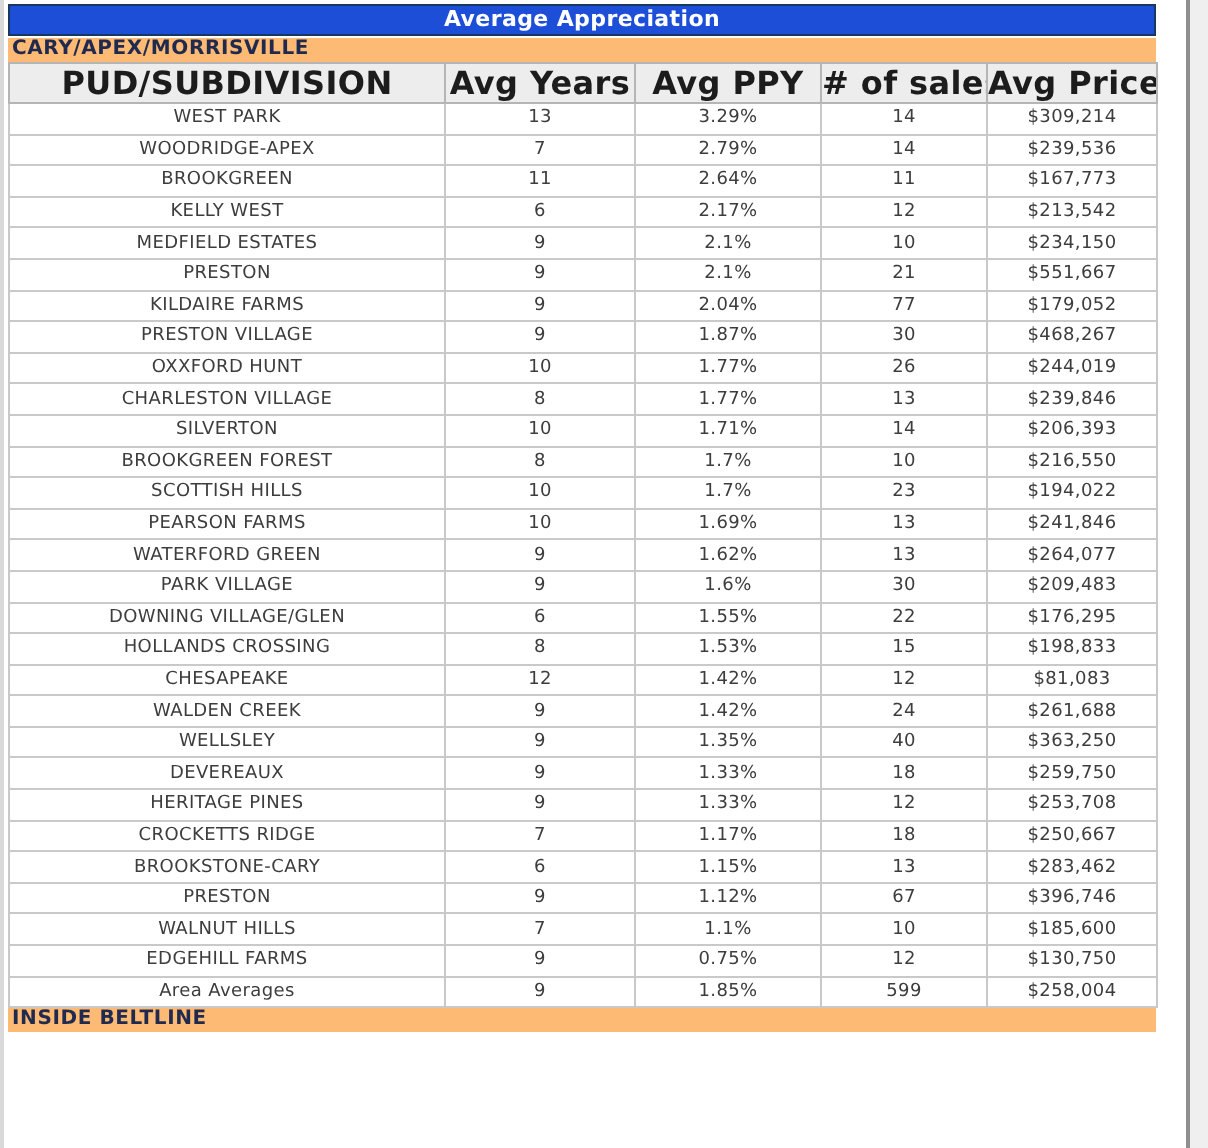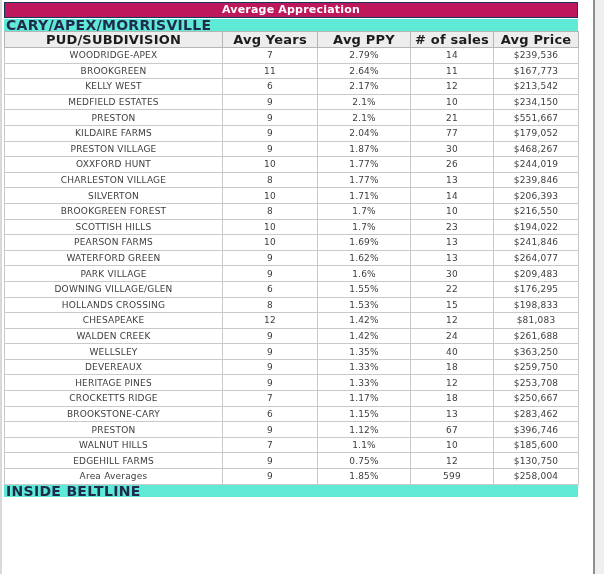--- a/index.html
+++ b/index.html
@@ -20,50 +20,50 @@
     position: absolute; right: 0; top: 0;
     width: 11px; height: 574px;
     background: #efefef;
     border-left: 2px solid #8f8f8f;
   }
 
   .content { position: absolute; left: 4px; top: 2px; width: 574px; }
 
   .title-bar {
     width: 574px; height: 16px;
-    background: #be185d;
+    background: #1d4ed8;
     border: 1px solid #17375e;
     color: #ffffff;
     font-size: 11px; font-weight: bold;
     text-align: center; line-height: 14px;
     margin-bottom: 1px;
     letter-spacing: 0.2px;
   }
   .section-bar {
     width: 574px; height: 12px;
-    background: #5eead4;
+    background: #fdba74;
     color: #1f2a4e;
-    font-size: 14px; font-weight: bold;
+    font-size: 10px; font-weight: bold;
     line-height: 12px;
     padding-left: 2px;
     letter-spacing: 0.3px;
     white-space: nowrap;
     overflow: hidden;
   }
 
   table.report {
     width: 574px;
     border-collapse: collapse;
     table-layout: fixed;
   }
   table.report th {
     background: #ededed;
     border: 1px solid #b5b5b5;
     height: 16px;
-    font-size: 13px;
+    font-size: 16px;
     font-weight: bold;
     color: #1c1c1c;
     text-align: center;
     padding: 0;
     white-space: nowrap; overflow: hidden;
     letter-spacing: 0.2px;
   }
   table.report td {
     background: #ffffff;
     border: 1px solid #c9c9c9;
@@ -104,20 +104,27 @@
         <tr>
           <th>PUD/SUBDIVISION</th>
           <th>Avg Years</th>
           <th>Avg PPY</th>
           <th># of sales</th>
           <th>Avg Price</th>
         </tr>
       </thead>
       <tbody>
           <tr>
+            <td>WEST PARK</td>
+            <td>13</td>
+            <td>3.29%</td>
+            <td>14</td>
+            <td>$309,214</td>
+          </tr>
+          <tr>
             <td>WOODRIDGE-APEX</td>
             <td>7</td>
             <td>2.79%</td>
             <td>14</td>
             <td>$239,536</td>
           </tr>
           <tr>
             <td>BROOKGREEN</td>
             <td>11</td>
             <td>2.64%</td>

